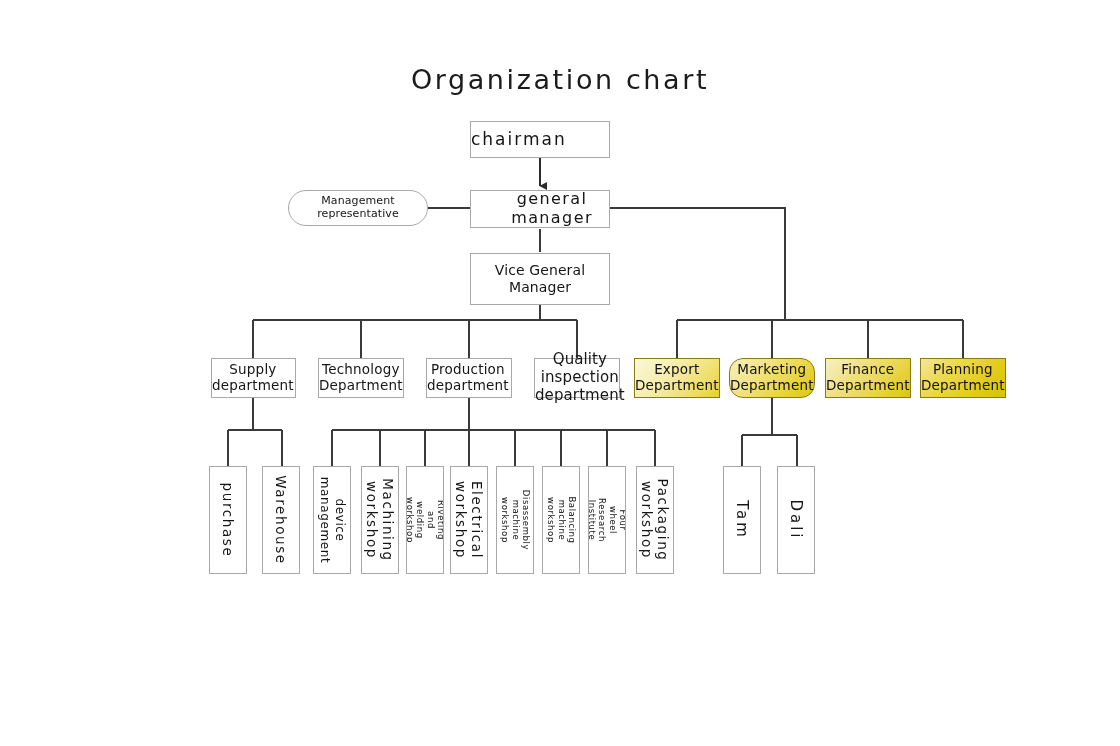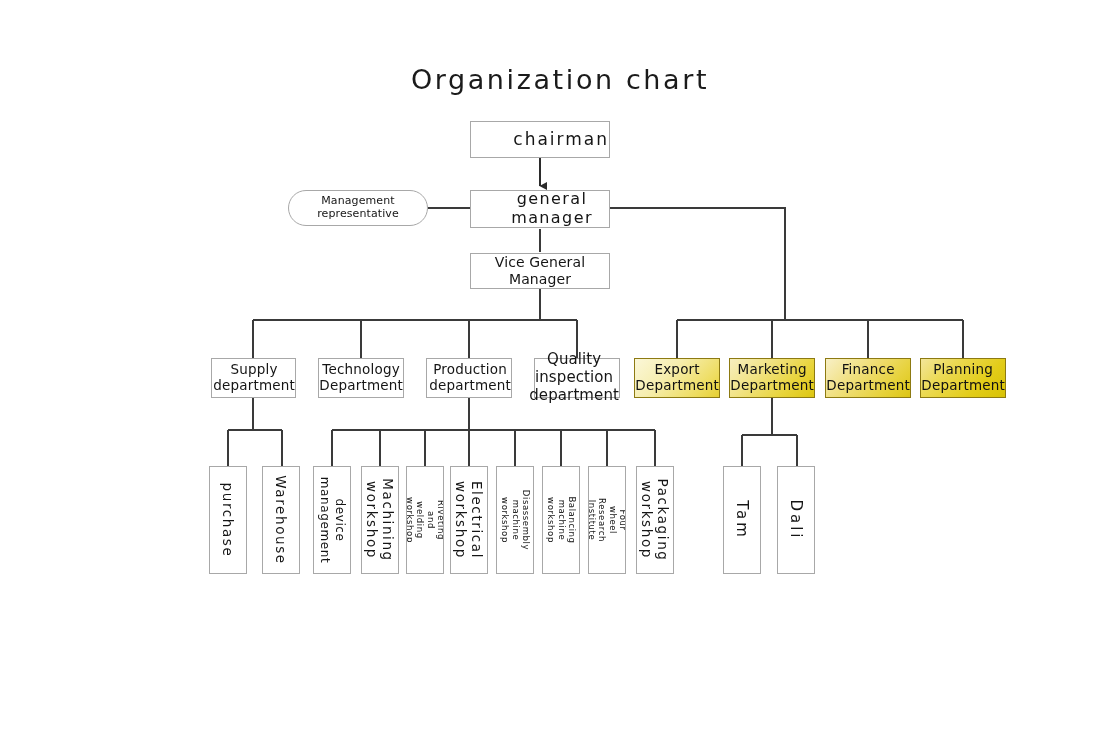--- a/index.html
+++ b/index.html
@@ -41,21 +41,21 @@
   }
 
   
   .node {
     position: absolute;
     box-sizing: border-box;
     border: 1px solid #a8a8a8;
     background: #ffffff;
     display: flex;
     align-items: center;
-    justify-content: flex-end;
+    justify-content: flex-start;
     text-align: center;
     line-height: 1.18;
     color: #151515;
     z-index: 2;
   }
   .node .lbl {
     display: block;
     white-space: pre-line;
   }
 
@@ -68,21 +68,21 @@
   
   .t-dept       { font-size: 13.5px; letter-spacing: 0.2px; }
   .t-deptsmall  { font-size: 15px; letter-spacing: 0.1px; }
 
   
   .gold {
     border: 1px solid #8d7a12;
     color: #111;
   }
   .gold.g1 { background: linear-gradient(135deg, #fbf7d8 0%, #f6eeb0 38%, #eedd62 78%, #e6d032 100%); }
-  .gold.g2 { background: linear-gradient(135deg, #f7efc0 0%, #f2e48a 32%, #e8d43a 72%, #ddc611 100%); }
+  .gold.g2 { background: linear-gradient(135deg, #f7efc0 0%, #f2e48a 32%, #e8d43a 72%, #ddc611 100%); border-radius: 14px; }
   .gold.g3 { background: linear-gradient(135deg, #f8f0c6 0%, #f1e184 34%, #e7d23c 74%, #dcc514 100%); }
   .gold.g4 { background: linear-gradient(135deg, #f3e69a 0%, #ecda55 30%, #e2cc18 70%, #d8c206 100%); }
 
   
   .vnode {
     position: absolute;
     box-sizing: border-box;
     border: 1px solid #a8a8a8;
     background: #ffffff;
     color: #151515;
@@ -169,21 +169,21 @@
   </div>
 
   <div class="node t-mgmtrep" style="left:288px; top:190px; width:140px; height:36px;border-radius:18px;">
     <span class="lbl">Management representative</span>
   </div>
 
   <div class="node t-gm" style="left:470px; top:190px; width:140px; height:38px;">
     <span class="lbl">general manager</span>
   </div>
 
-  <div class="node t-vgm" style="left:470px; top:253px; width:140px; height:36px;">
+  <div class="node t-vgm" style="left:470px; top:253px; width:140px; height:52px;">
     <span class="lbl">Vice General Manager</span>
   </div>
 
   <div class="node t-dept" style="left:211px; top:358px; width:85px; height:40px;">
     <span class="lbl">Supply
 department</span>
   </div>
 
   <div class="node t-dept" style="left:318px; top:358px; width:86px; height:40px;">
     <span class="lbl">Technology

